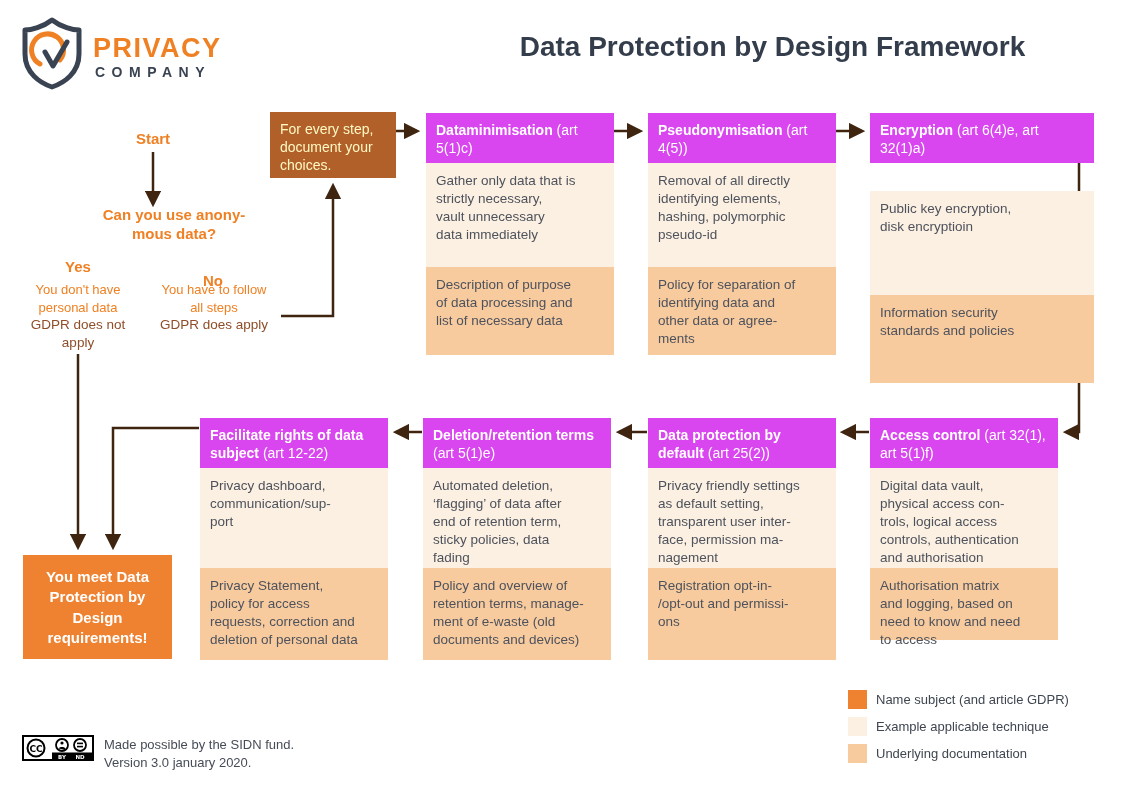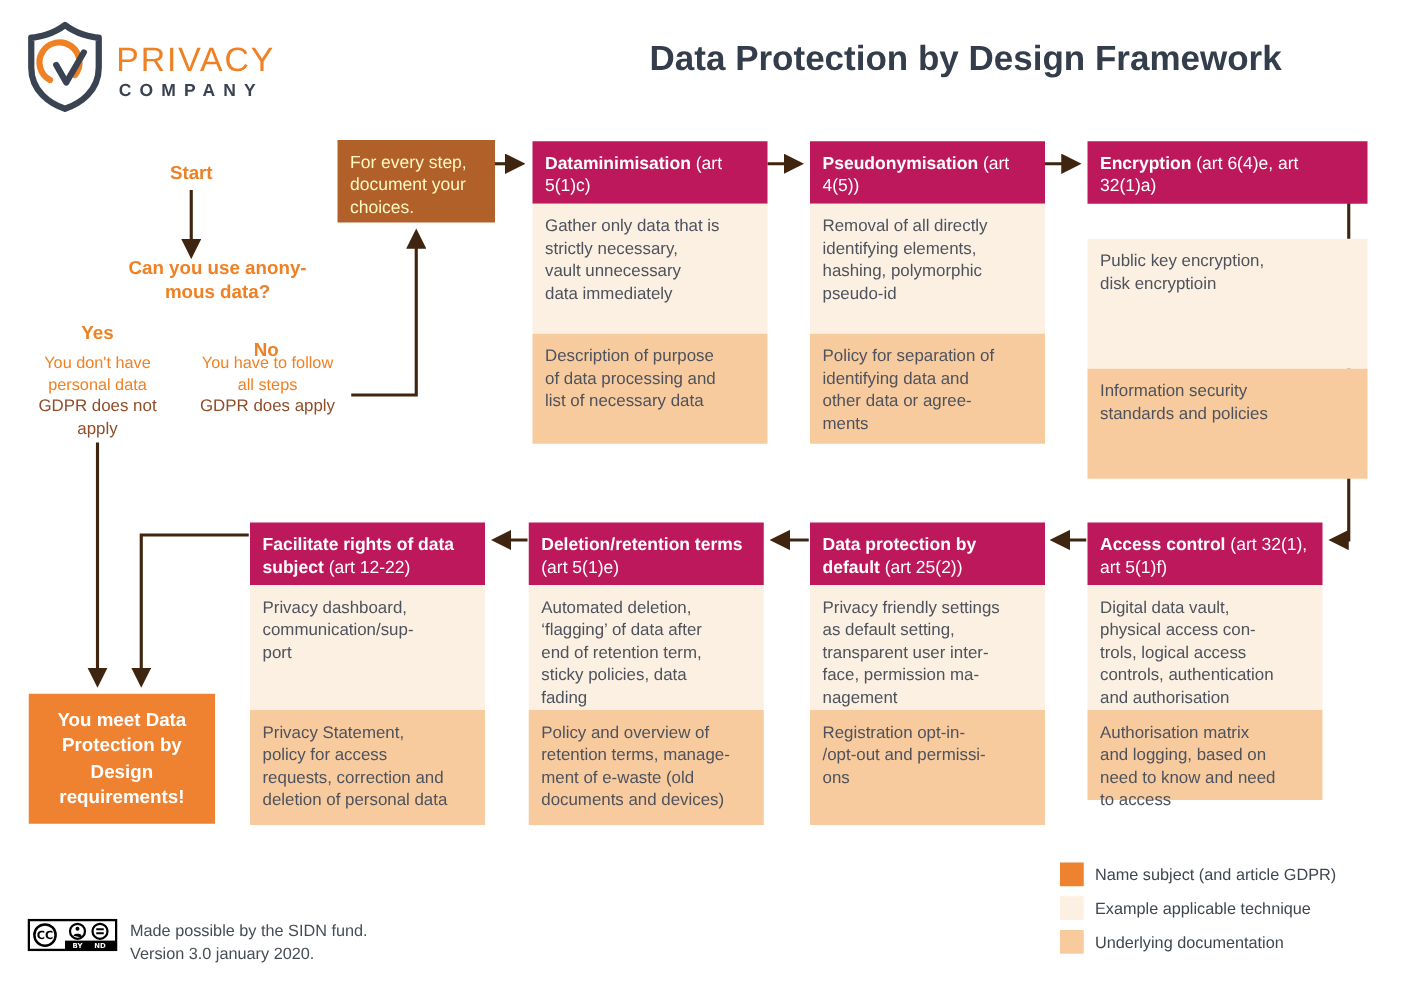--- a/index.html
+++ b/index.html
@@ -1,30 +1,30 @@
 <!DOCTYPE html>
 <html><head>
 <meta charset="utf-8">
 <style>
   html,body{margin:0;padding:0;background:#ffffff;}
   #canvas{position:relative;width:1122px;height:794px;background:#ffffff;overflow:hidden;
           font-family:"Liberation Sans","DejaVu Sans",sans-serif;}
   .abs{position:absolute;}
   .pre{white-space:pre-line;}
   
-  .brand-privacy{font-size:27px;font-weight:normal;color:#ef8124;letter-spacing:1.5px;}
+  .brand-privacy{font-size:27px;font-weight:bold;color:#ef8124;letter-spacing:1.5px;}
   .brand-company{font-size:14px;font-weight:bold;color:#3a4352;letter-spacing:6.5px;}
   .page-title{font-size:28px;font-weight:bold;color:#343d4b;text-align:center;}
   
   .flow-label{font-size:15px;font-weight:bold;color:#ef8124;text-align:center;}
   .flow-orange{font-size:13px;color:#ef8124;text-align:center;line-height:1.35;}
   .flow-brown{font-size:13.5px;color:#8f4d28;text-align:center;line-height:1.35;}
   
   .card{box-sizing:border-box;}
-  .card-header{box-sizing:border-box;background:#be185d;color:#ffffff;padding:8px 10px 6px 10px;
+  .card-header{box-sizing:border-box;background:#d946ef;color:#ffffff;padding:8px 10px 6px 10px;
                font-size:14px;line-height:1.3;min-height:50px;}
   .card-header b{font-weight:bold;}
   .card-tech{box-sizing:border-box;background:#fcf0e2;color:#4d525c;padding:9px 10px;
              font-size:13.5px;line-height:1.32;}
   .card-doc{box-sizing:border-box;background:#f8cb9f;color:#4d525c;padding:9px 10px;
             font-size:13.5px;line-height:1.32;}
   .note-box{box-sizing:border-box;background:#b2602a;color:#fef9c3;padding:8px 10px;
             font-size:14px;line-height:1.3;}
   .success-box{box-sizing:border-box;background:#ee8230;color:#ffffff;padding:12px 8px;
                font-size:15px;font-weight:bold;text-align:center;line-height:1.35;}

